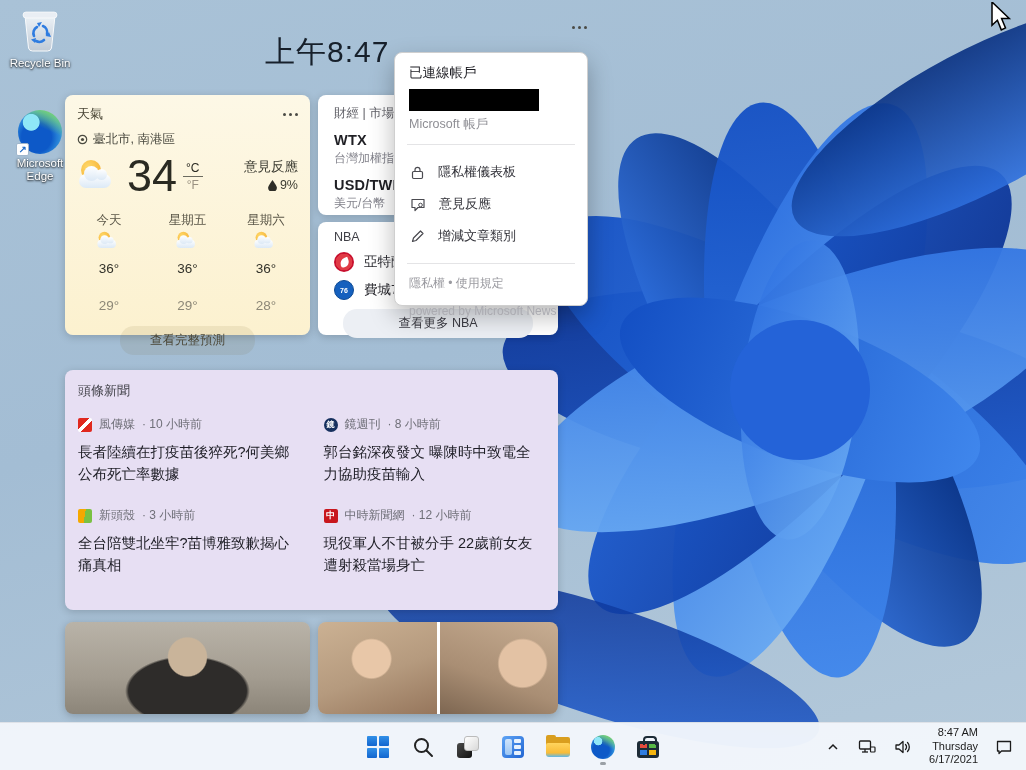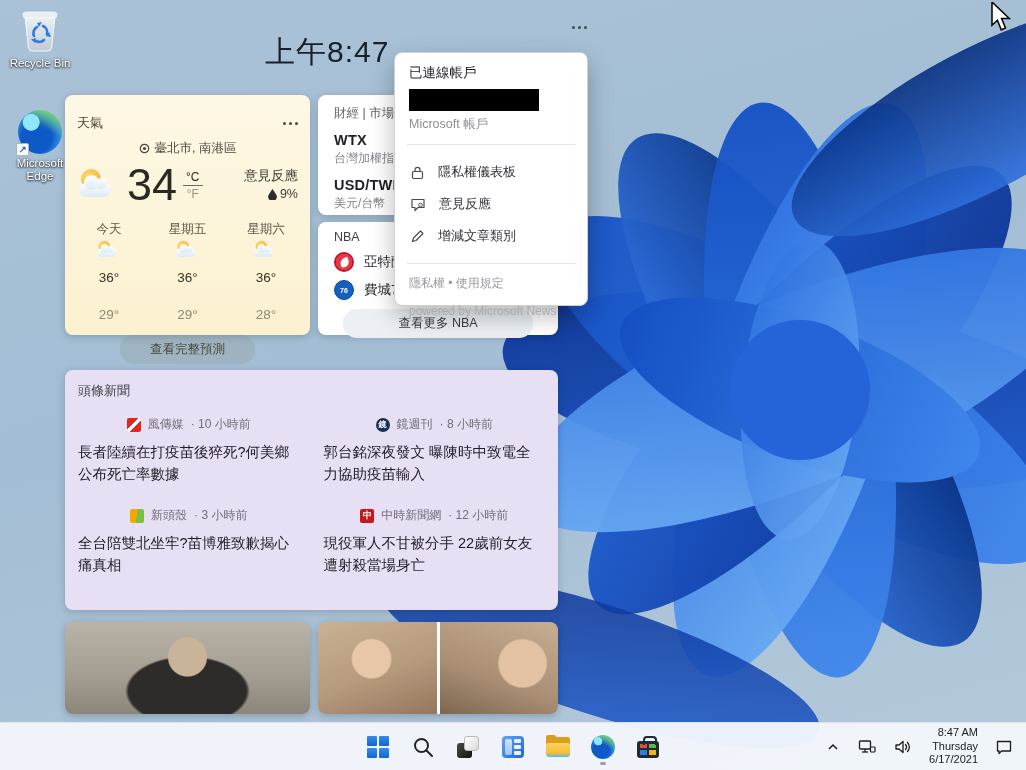--- a/index.html
+++ b/index.html
@@ -28,23 +28,23 @@
   
   .card { position:absolute; border-radius:8px; box-shadow:0 2px 8px rgba(0,0,0,.18); z-index:3; }
   .dots { display:inline-flex; gap:3px; }
   .dots i { width:3px; height:3px; border-radius:50%; background:#4a4a45; }
 
   #panel-clock { position:absolute; left:265px; top:32px; font-size:30px; color:#17202b; z-index:3; letter-spacing:1px;}
   #panel-more { position:absolute; left:572px; top:26px; z-index:3; cursor:pointer; }
 
   
   #weather { left:65px; top:95px; width:245px; height:240px;
-    background:linear-gradient(180deg,#fdf8e6 0%,#fcf1cf 100%); padding:19px 12px 10px; }
+    background:linear-gradient(180deg,#fdf8e6 0%,#fcf1cf 100%); padding:10px 12px 10px; }
   #weather .head { display:flex; justify-content:space-between; align-items:center; font-size:13px; color:#4a4636; }
-  #weather .loc { display:flex; justify-content:center; align-items:center; gap:5px; margin-top:8px; font-size:12.5px; color:#4a4a40; }
+  #weather .loc { display:flex; align-items:center; gap:5px; margin-top:8px; font-size:12.5px; color:#4a4a40; }
   #weather .main { display:flex; align-items:center; margin-top:2px; }
   #weather .temp { font-size:45px; color:#2a2a22; margin-left:6px; }
   .unit-toggle { margin-left:6px; font-size:12px; color:#9a9282; display:flex; flex-direction:column; align-items:center; }
   .unit-toggle .c { color:#2a2a22; border-bottom:1px solid #6b6b60; padding:0 3px 1px; }
   .unit-toggle .f { padding-top:1px; }
   #weather .cond { margin-left:auto; text-align:right; font-size:13.5px; color:#3c3c32; line-height:19px; }
   #weather .precip { display:flex; justify-content:flex-end; align-items:center; gap:3px; font-size:12.5px; }
   #weather .fc { display:flex; justify-content:space-between; padding:0 6px; margin-top:10px; }
   #weather .fcol { display:flex; flex-direction:column; align-items:center; width:52px; font-size:12.5px; color:#5a5648; }
   #weather .fcol .hi { margin-top:8px; font-size:13.5px; color:#33332b; }
@@ -90,21 +90,21 @@
   #menu hr { border:none; border-top:1px solid #e4e4e6; margin:11px -2px; }
   .menu-item { display:flex; align-items:center; gap:13px; padding:7px 1px; font-size:13px; color:#33333a; cursor:pointer; }
   .menu-item svg { flex:none; }
   #menu .privacy { font-size:12px; color:#9a9aa0; margin-top:3px; }
   #menu .powered { font-size:12px; color:#ababb1; margin-top:12px; }
 
   
   #news { left:65px; top:370px; width:493px; height:240px; background:#e7dff3; padding:12px 13px; }
   #news .head { font-size:13px; color:#3f3f46; }
   #news .grid { display:grid; grid-template-columns:1fr 1fr; column-gap:24px; row-gap:22px; margin-top:16px; }
-  .article .meta { display:flex; align-items:center; gap:7px; font-size:12px; color:#6f6f78;justify-content:center; }
+  .article .meta { display:flex; align-items:center; gap:7px; font-size:12px; color:#6f6f78; }
   .article .headline { margin-top:8px; font-size:14.5px; line-height:22px; color:#1e1e26; }
   .src-ic { width:14px; height:14px; flex:none; display:flex; align-items:center; justify-content:center;
     color:#fff; font-size:9px; font-weight:bold; border-radius:2px; }
   .src-storm { background:linear-gradient(135deg,#e0281e 42%,#ffffff 42% 58%,#e0281e 58%); }
   .src-mirror { background:#16305e; border-radius:50%; font-size:8px; }
   .src-newtalk { background:linear-gradient(100deg,#f5a800 48%,#7ac143 48%); }
   .src-ct { background:#c8161d; }
 
   
   .img-card { position:absolute; top:622px; height:92px; border-radius:8px; overflow:hidden; z-index:3;

